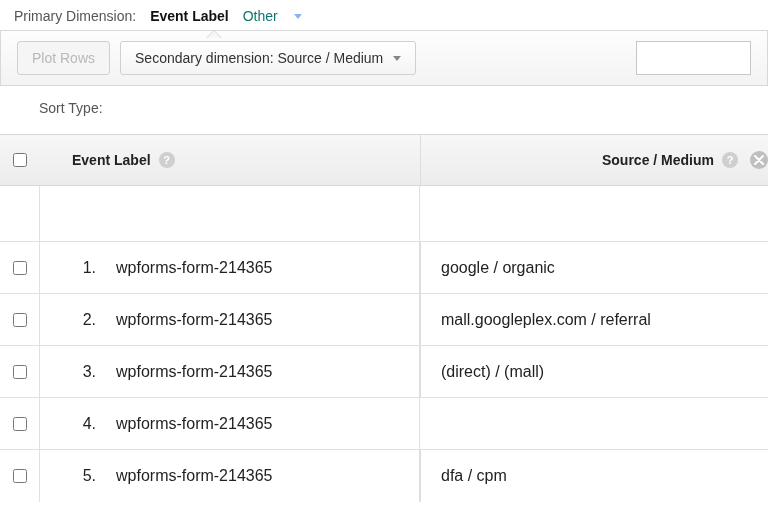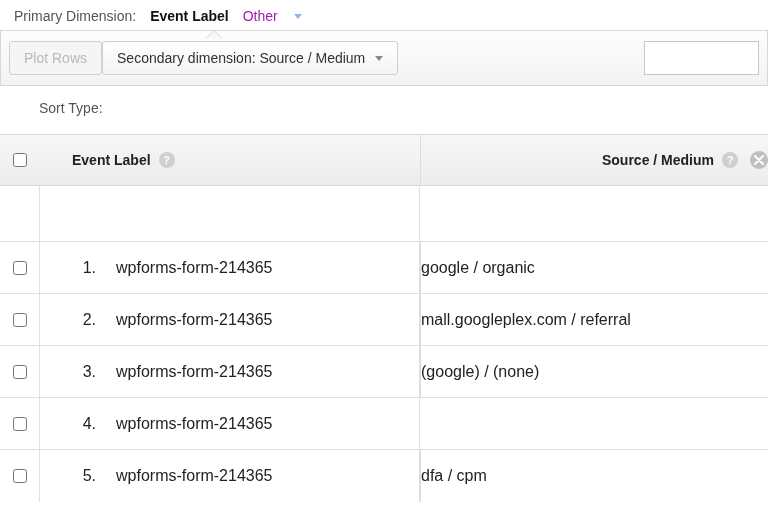--- a/index.html
+++ b/index.html
@@ -17,21 +17,21 @@
     padding: 8px 14px 6px 14px;
     font-size: 14px;
   }
   .top-row .label { color: #555; }
   .top-row .active-dim {
     font-weight: 700;
     color: #111;
     position: relative;
   }
   .top-row .other {
-    color: #a21caf;
+    color: #0f766e;
     display: inline-flex;
     align-items: center;
     gap: 16px;
     cursor: pointer;
   }
   .caret-down {
     width: 0; height: 0;
     border-left: 4px solid transparent;
     border-right: 4px solid transparent;
     border-top: 5px solid #888;
@@ -53,24 +53,24 @@
     left: -7px; top: 1px;
     width: 0; height: 0;
     border-left: 7px solid transparent;
     border-right: 7px solid transparent;
     border-bottom: 7px solid #f7f7f7;
   }
   .toolbar {
     position: relative;
     background: linear-gradient(#fdfdfd, #f3f3f3);
     border: 1px solid #d8d8d8;
-    padding: 10px 8px;
+    padding: 10px 16px;
     display: flex;
     align-items: flex-start;
-    gap: 0;
+    gap: 10px;
   }
   .btn {
     border: 1px solid #d0d0d0;
     background: linear-gradient(#fff, #f4f4f4);
     border-radius: 3px;
     padding: 8px 14px;
     font-size: 14px;
     display: inline-flex;
     align-items: center;
     gap: 10px;
@@ -103,21 +103,21 @@
   .thead-row {
     display: flex;
     align-items: center;
     background: linear-gradient(#f7f7f7, #ececec);
     border-top: 1px solid #d8d8d8;
     border-bottom: 1px solid #d8d8d8;
     height: 52px;
   }
   .col-check { width: 40px; display: flex; align-items: center; justify-content: center; }
   .col-label { width: 380px; padding-left: 32px; display: flex; align-items: center; gap: 8px; }
-  .col-source { flex: 1; display: flex; align-items: center; gap: 8px; border-left: 1px solid #dcdcdc; height: 100%; }
+  .col-source { flex: 1; padding-left: 20px; display: flex; align-items: center; gap: 8px; border-left: 1px solid #dcdcdc; height: 100%; }
   .thead-row .col-source { justify-content: flex-end; padding-left: 0; }
   .th-text { font-weight: 700; color: #222; font-size: 14px; }
   .help-circ {
     width: 16px; height: 16px; border-radius: 50%;
     background: #cfcfcf; color: #fff;
     font-size: 11px; font-weight: 700;
     display: inline-flex; align-items: center; justify-content: center;
     cursor: pointer;
   }
   .close-circ {
@@ -231,21 +231,21 @@
       </div>
       <div class="data-row">
         <div class="col-check">
           <input type="checkbox" style="">
         </div>
         <div class="col-label">
           <span class="row-idx">3.</span>
           <span>wpforms-form-214365</span>
         </div>
         <div class="col-source">
-          <span>(google) / (none)</span>
+          <span>(direct) / (mall)</span>
         </div>
       </div>
       <div class="data-row">
         <div class="col-check">
           <input type="checkbox" style="">
         </div>
         <div class="col-label">
           <span class="row-idx">4.</span>
           <span>wpforms-form-214365</span>
         </div>

